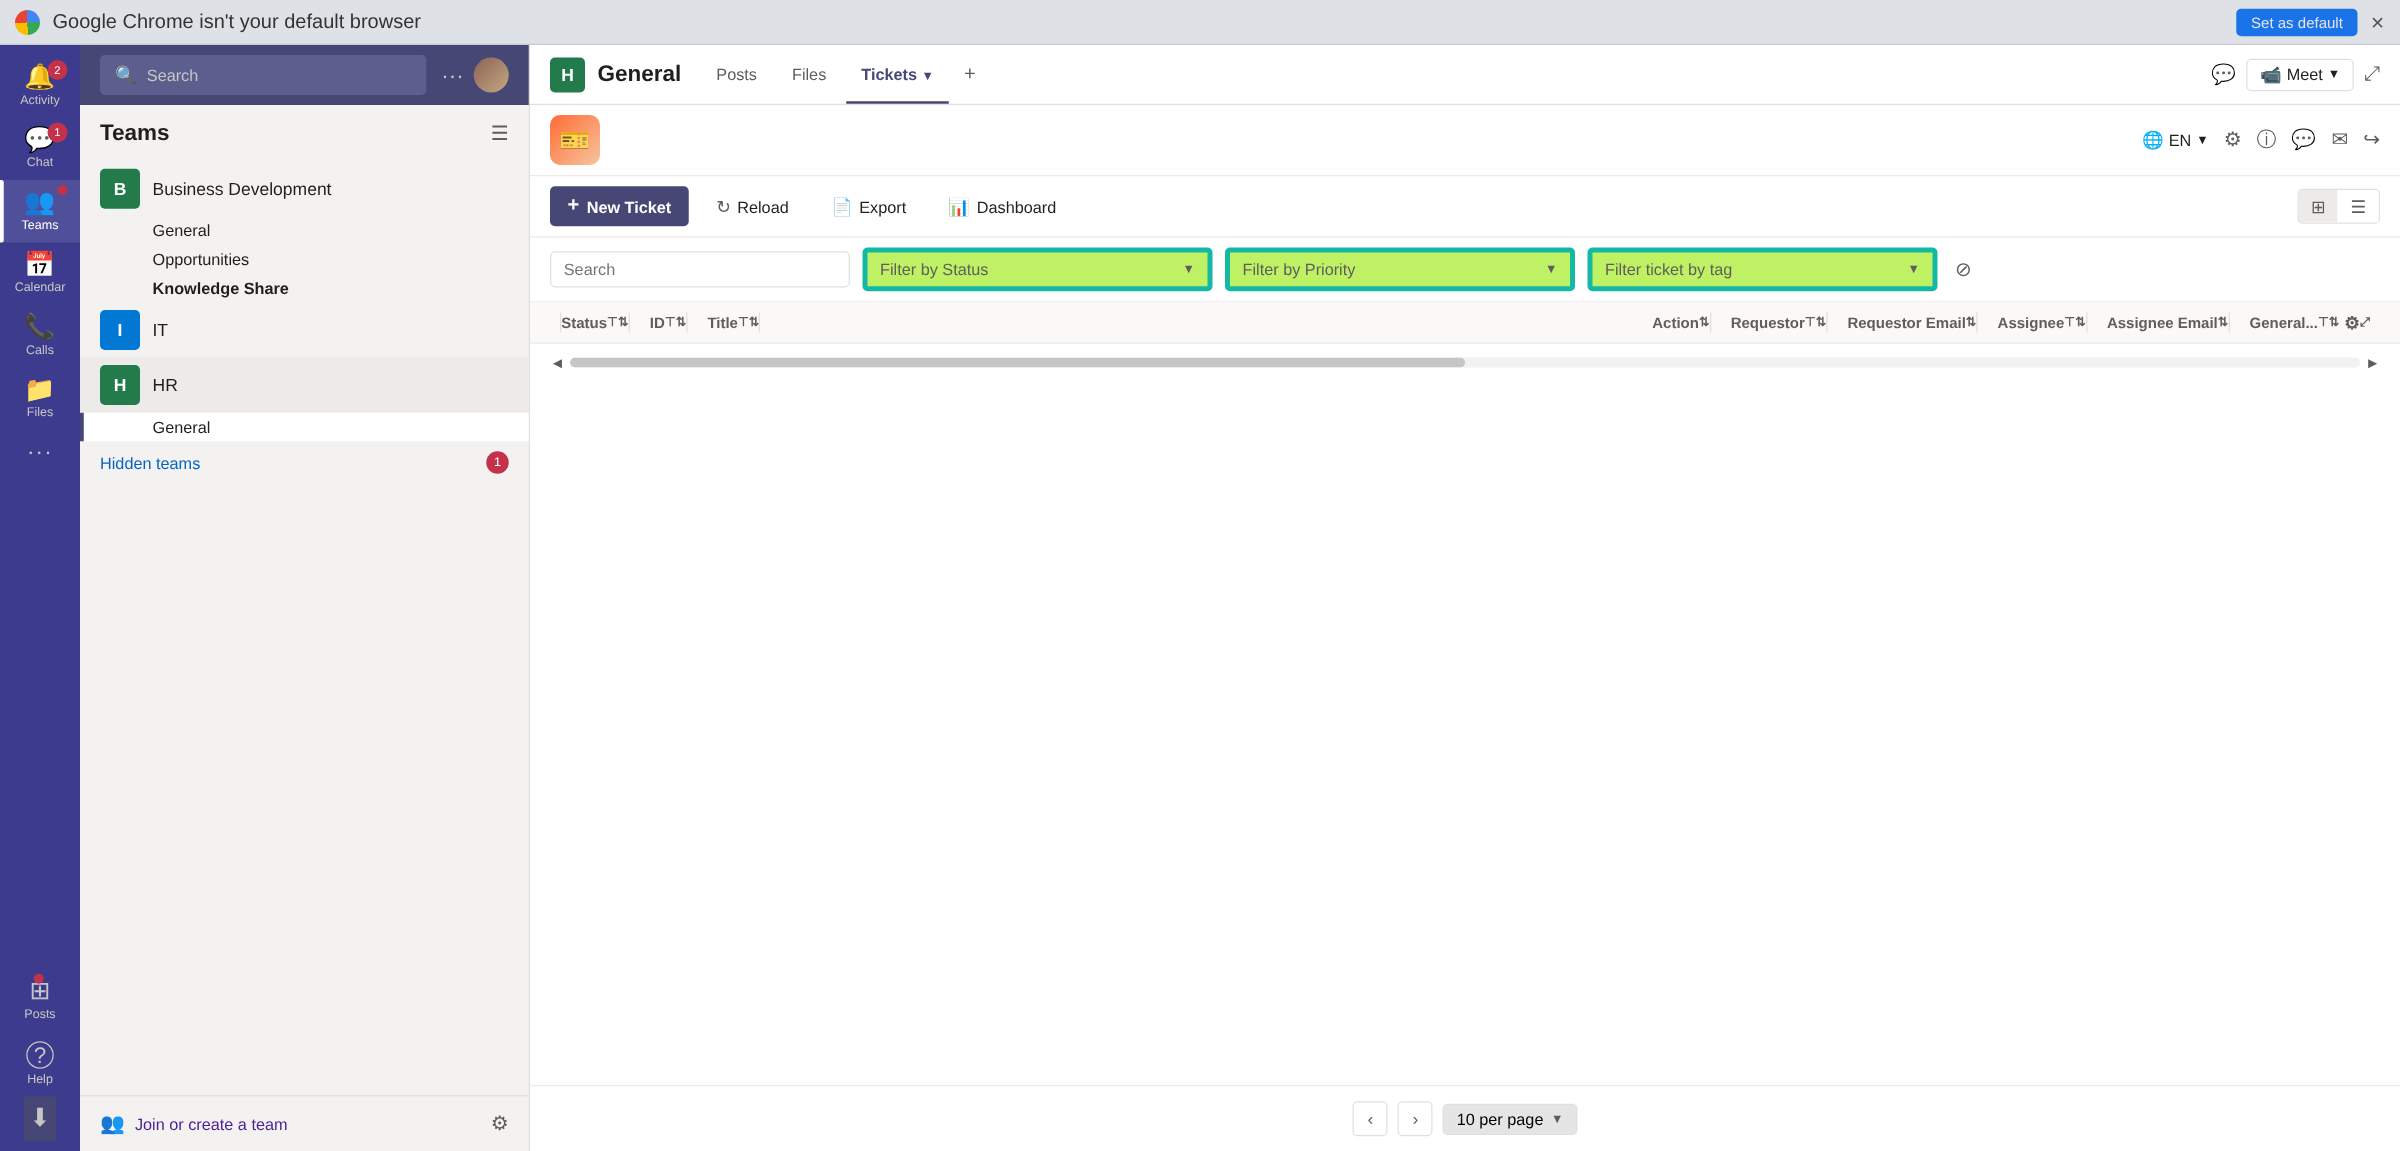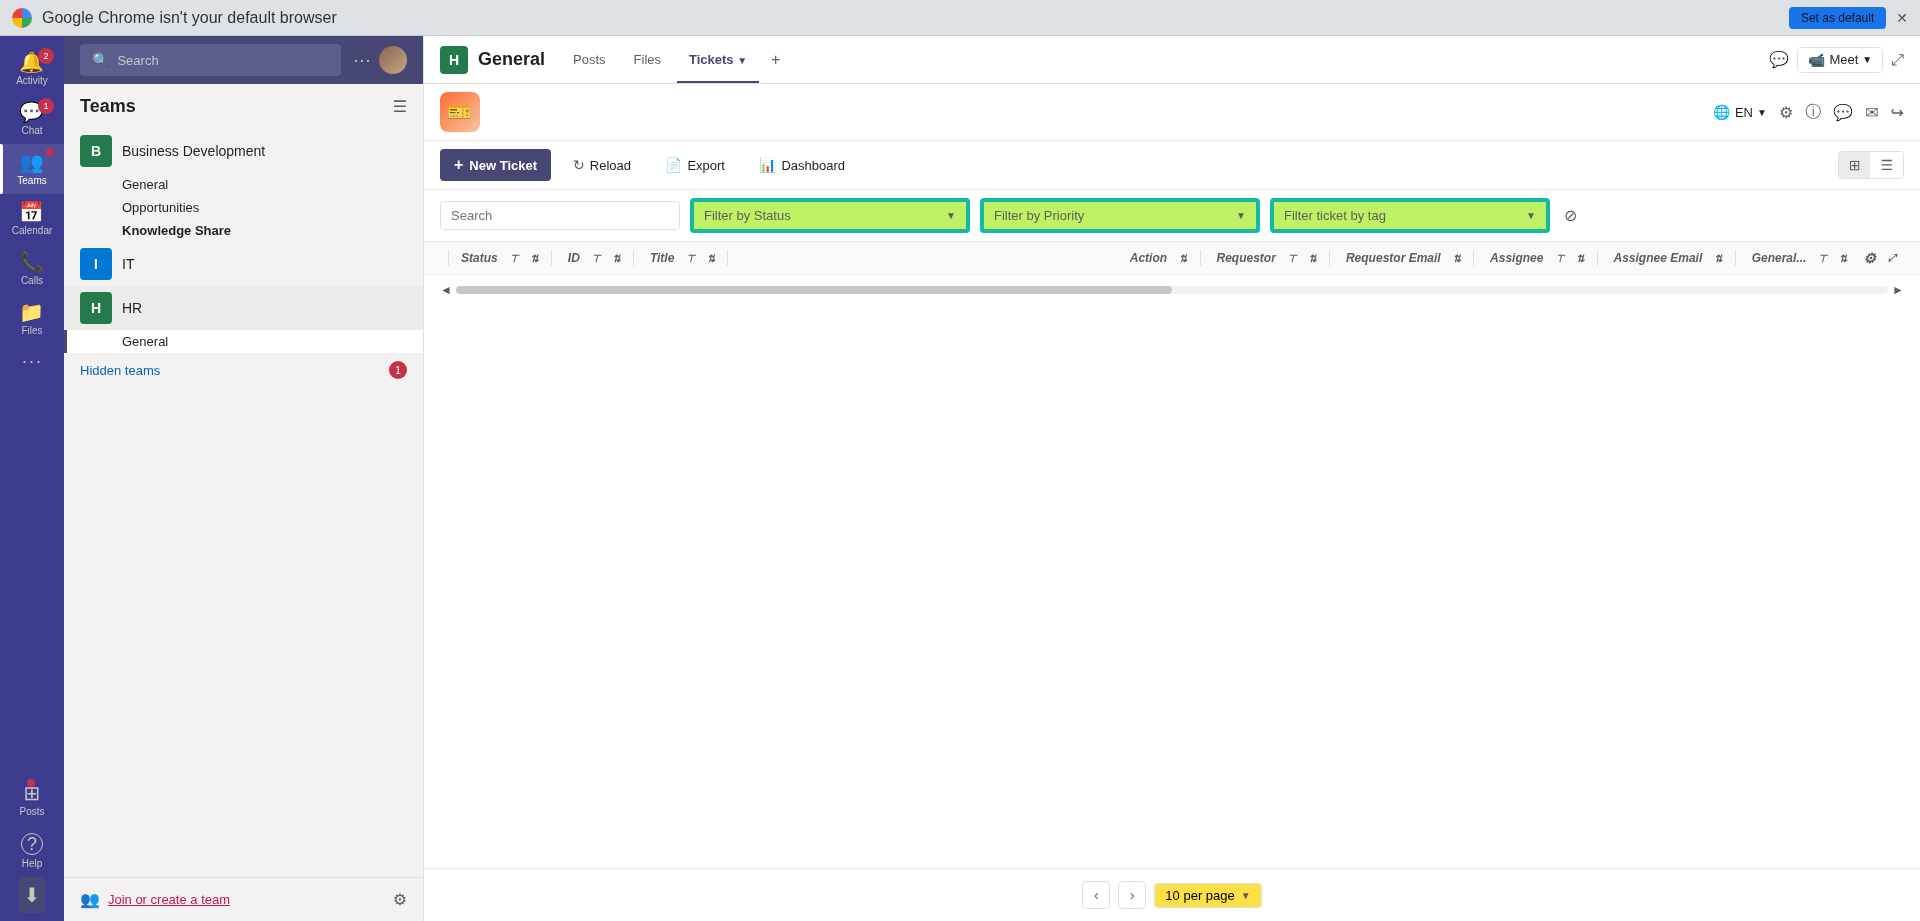--- a/index.html
+++ b/index.html
@@ -15,21 +15,21 @@
       gap: 10px;
       border-bottom: 1px solid #c8cbd0;
     }
     .chrome-logo {
       width: 20px; height: 20px;
       border-radius: 50%;
       background: conic-gradient(#4285f4 0deg 90deg, #34a853 90deg 180deg, #fbbc04 180deg 270deg, #ea4335 270deg 360deg);
     }
     .chrome-bar-text { font-size: 16px; color: #333; flex: 1; }
     .chrome-default-btn {
-      background: #1a73e8; color: #0f172a; border: none; border-radius: 4px;
+      background: #1a73e8; color: #e5e5e5; border: none; border-radius: 4px;
       padding: 4px 12px; font-size: 12px; cursor: pointer;
     }
     .chrome-close { margin-left: auto; font-size: 14px; color: #555; cursor: pointer; background: none; border: none; }
 
     
     .app-wrapper { display: flex; height: calc(921px - 36px); }
 
     
     .nav-sidebar {
       width: 64px;
@@ -114,21 +114,21 @@
       width: 18px; height: 18px; font-size: 10px;
       display: flex; align-items: center; justify-content: center;
     }
 
     .teams-bottom {
       margin-top: auto; padding: 12px 16px;
       border-top: 1px solid #e0e0e0;
       display: flex; align-items: center; gap: 8px; cursor: pointer;
     }
     .join-icon { font-size: 16px; color: #605e5c; }
-    .join-label { font-size: 13px; color: #be185d; flex: 1; text-decoration: underline; }
+    .join-label { font-size: 13px; color: #4c1d95; flex: 1; }
     .join-settings { font-size: 16px; color: #605e5c; }
 
     
     .main-content {
       flex: 1;
       display: flex;
       flex-direction: column;
       background: white;
       overflow: hidden;
     }
@@ -263,24 +263,23 @@
     }
     .filter-select-text { color: #605e5c; }
     .filter-chevron { font-size: 10px; color: #605e5c; }
     .filter-icon-btn { font-size: 16px; color: #605e5c; cursor: pointer; margin-left: 4px; }
     .table-header {
       display: flex; align-items: center;
       padding: 8px 16px; border-bottom: 1px solid #edebe9;
       background: #faf9f8; position: sticky; top: 0;
     }
     .col-header {
-      display: flex; align-items: center; gap: 12px;
+      display: flex; align-items: center; gap: 0;
       font-size: 12px; font-weight: 600; color: #605e5c;
       padding: 0 8px;
-      font-style: italic;
     }
     .col-filter-icon { font-size: 10px; color: #605e5c; cursor: pointer; }
     .col-sort-icon { font-size: 10px; color: #605e5c; cursor: pointer; }
     .col-divider { width: 1px; height: 16px; background: #e0e0e0; }
 
     
     .table-scroll-area {
       padding: 8px 16px;
     }
 
@@ -291,21 +290,21 @@
     }
     .page-nav {
       width: 28px; height: 28px; border: 1px solid #e0e0e0;
       border-radius: 4px; display: flex; align-items: center;
       justify-content: center; cursor: pointer; background: white;
       color: #605e5c; font-size: 14px;
     }
     .per-page-select {
       border: 1px solid #e0e0e0; border-radius: 4px;
       padding: 4px 10px; display: flex; align-items: center; gap: 6px;
-      cursor: pointer; font-size: 13px; background: #fde047;
+      cursor: pointer; font-size: 13px; background: #e5e5e5;
     }
     .per-page-chevron { font-size: 10px; color: #605e5c; }
   </style>
 </head>
 <body>
 
 <div class="chrome-bar">
   <div class="chrome-logo"></div>
   <span class="chrome-bar-text">Google Chrome isn't your default browser</span>
   <button class="chrome-default-btn">Set as default</button>

